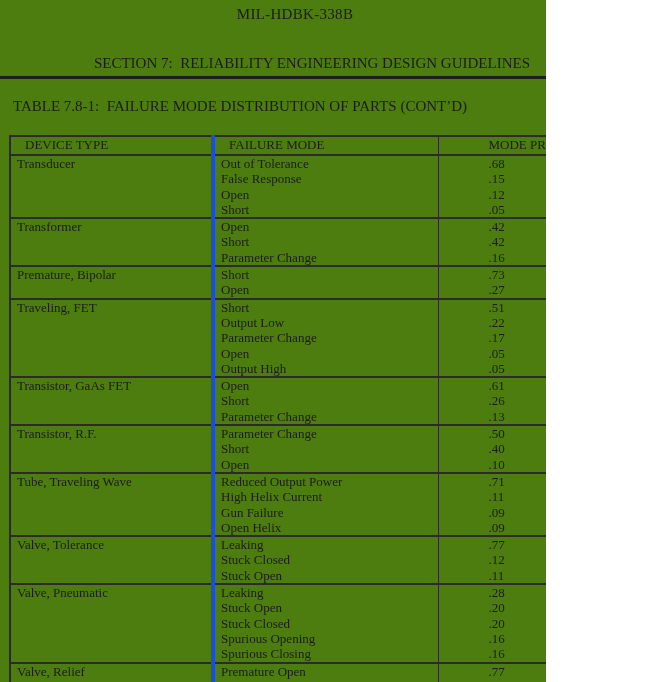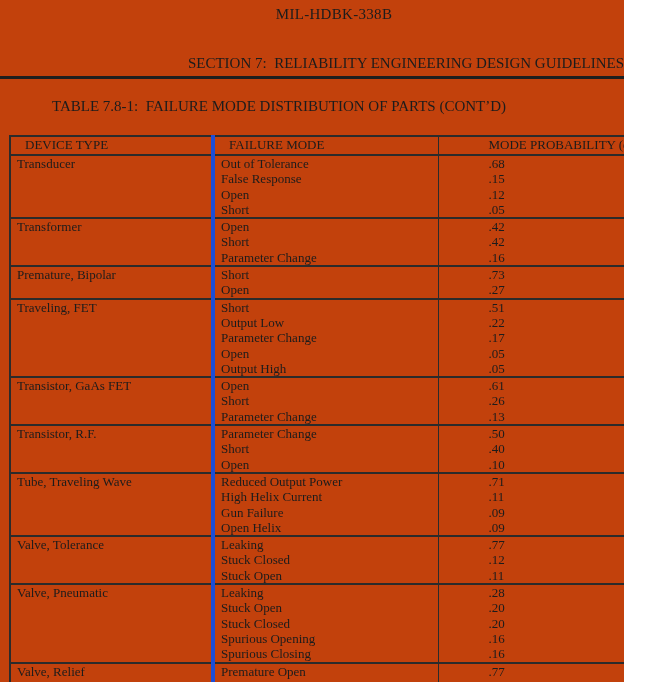--- a/index.html
+++ b/index.html
@@ -1,21 +1,21 @@
 <!DOCTYPE html>
 <html><head>
 <meta charset="utf-8">
 <style>
   * { margin: 0; padding: 0; box-sizing: border-box; }
   html, body { background: #ffffff; }
   .page {
     position: relative;
-    width: 624px;
+    width: 546px;
     height: 682px;
-    background: #c2410c;
+    background: #4d7c0f;
     font-family: "Liberation Serif", "DejaVu Serif", serif;
     color: #1c1c1c;
     overflow: hidden;
   }
   .doc-title {
     position: absolute;
     top: 6px;
     left: 0;
     width: 100%;
     text-align: center;
@@ -23,21 +23,21 @@
     font-size: 15px;
     letter-spacing: 0.3px;
     white-space: pre-wrap;
   }
   .section-heading {
     position: absolute;
     top: 55px;
     left: 0;
     right: 0;
     text-align: right;
-    padding-right: 0;
+    padding-right: 16px;
     padding-bottom: 4px;
     border-bottom: 3px solid #1f1f1f;
     font-size: 15px;
     white-space: pre-wrap;
   }
   .table-title {
     position: absolute;
     top: 98px;
     left: 0;
     width: 100%;

